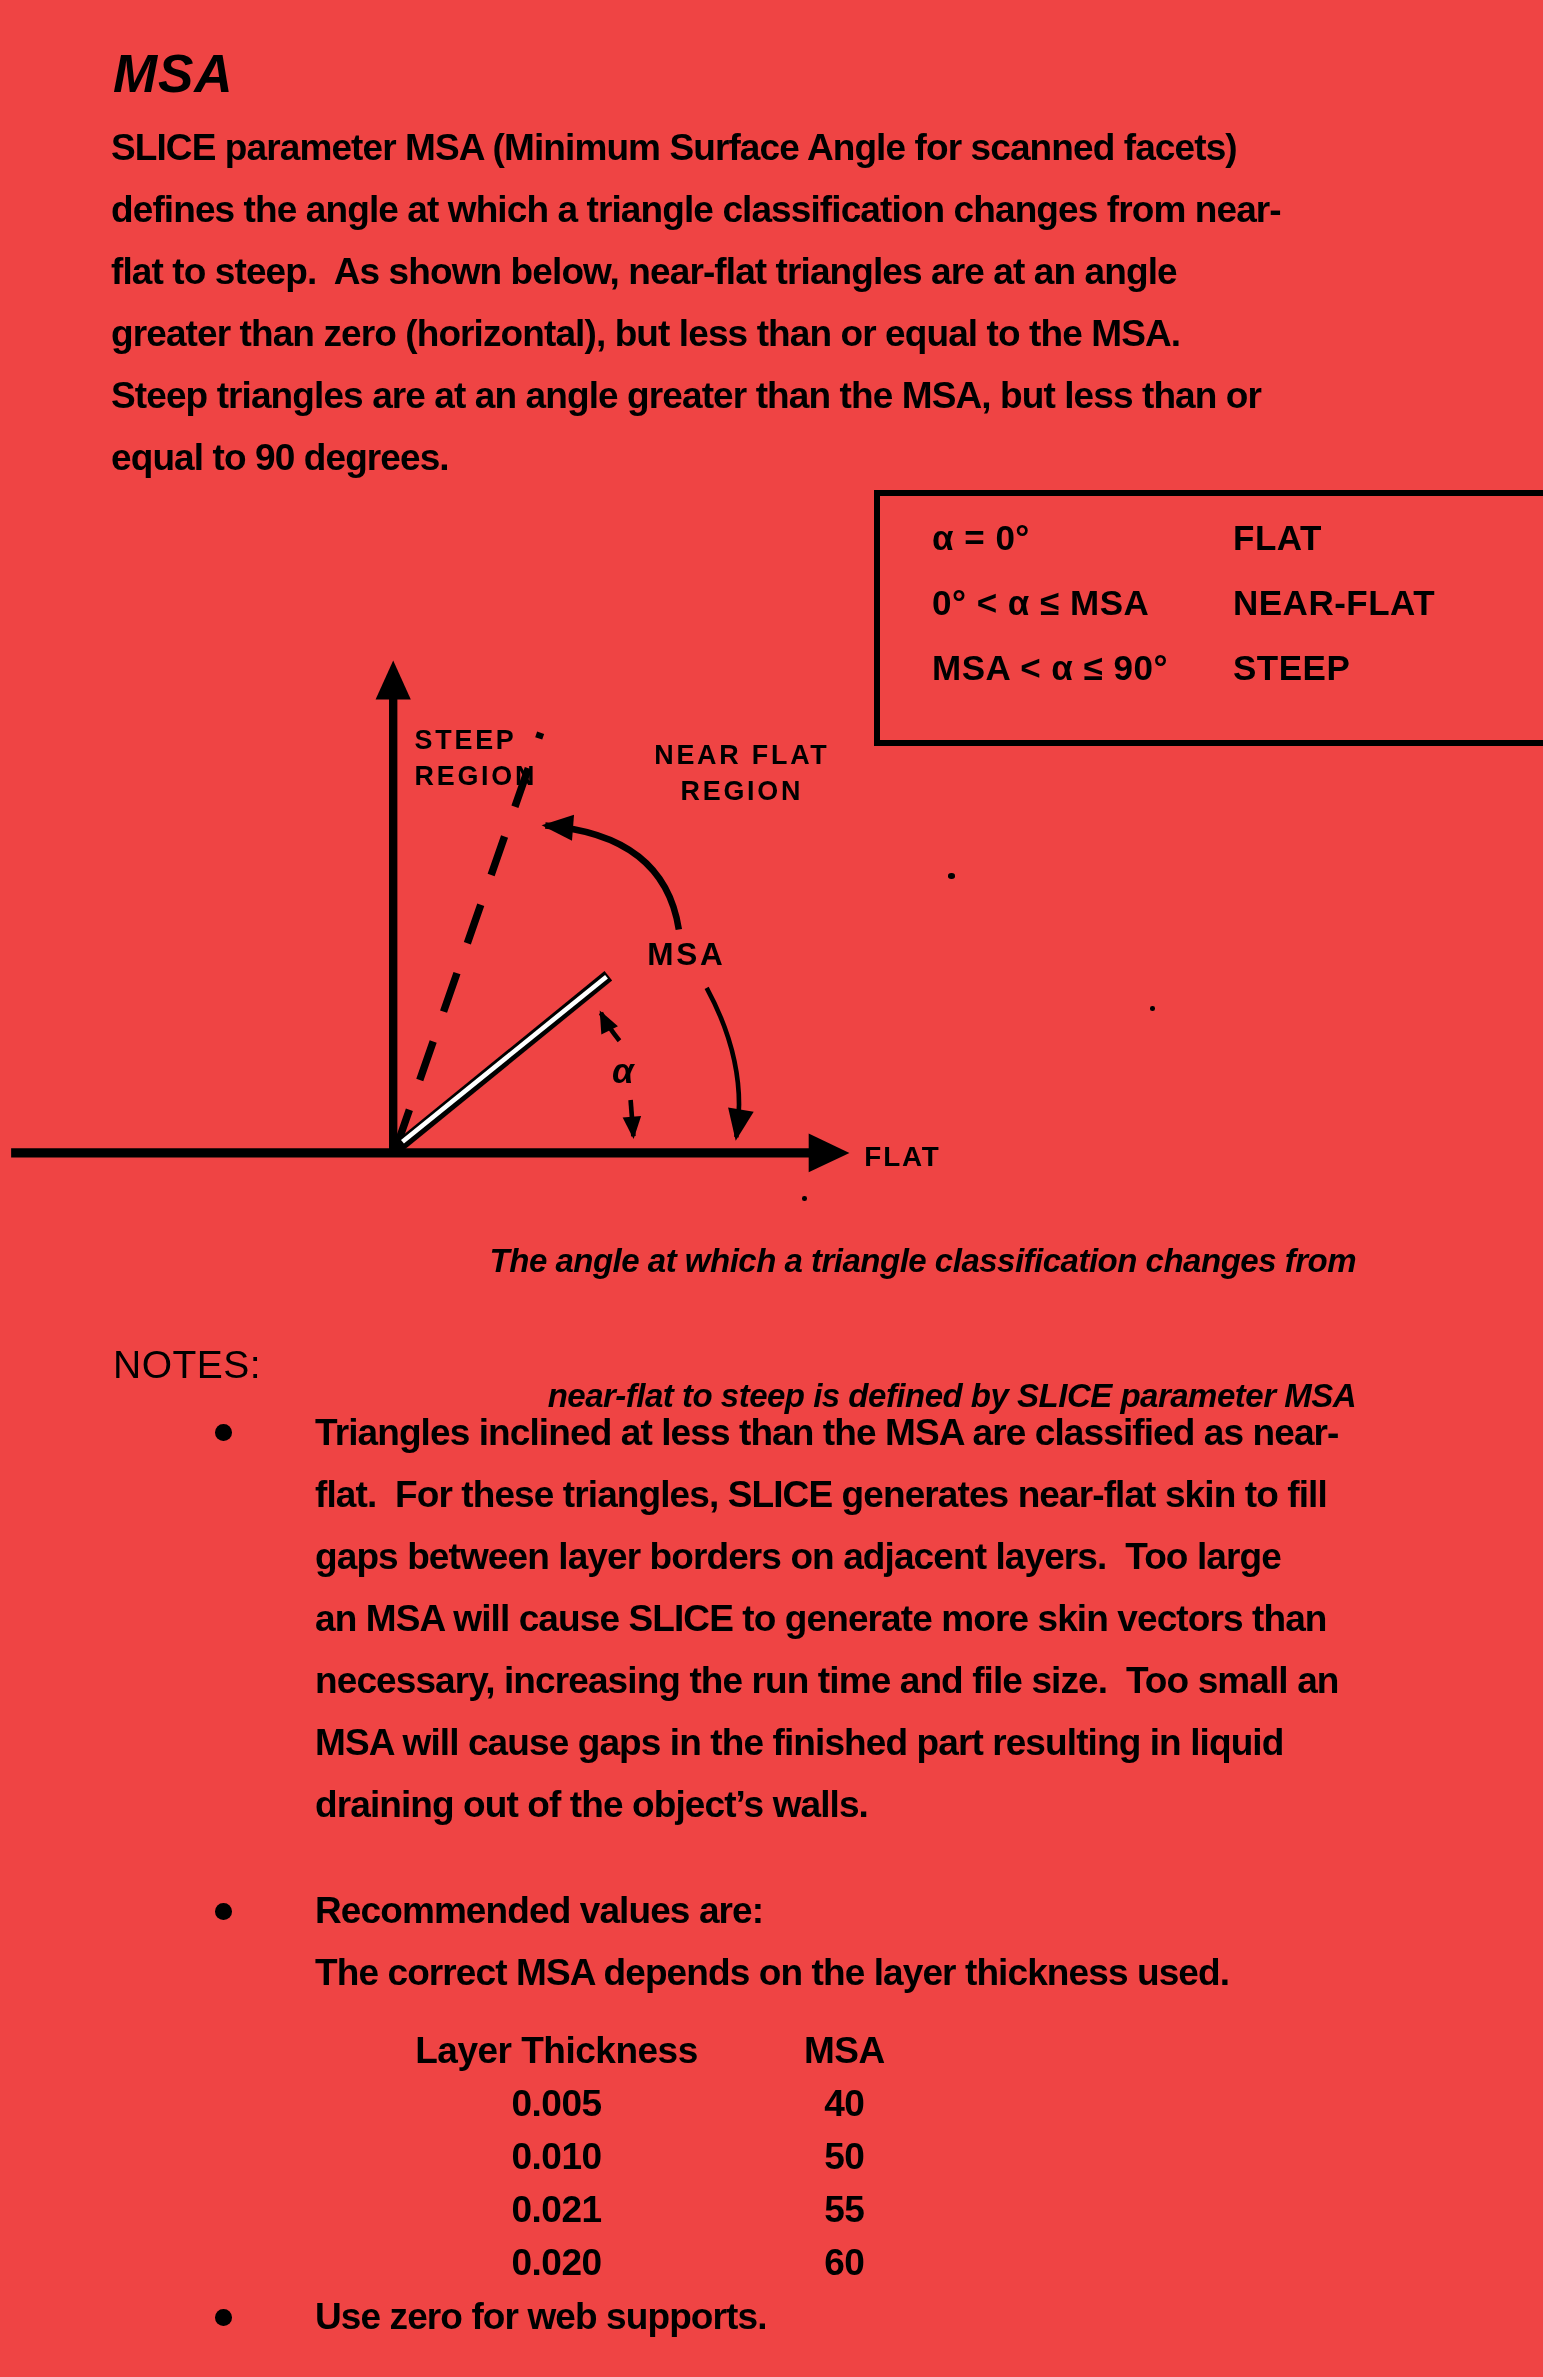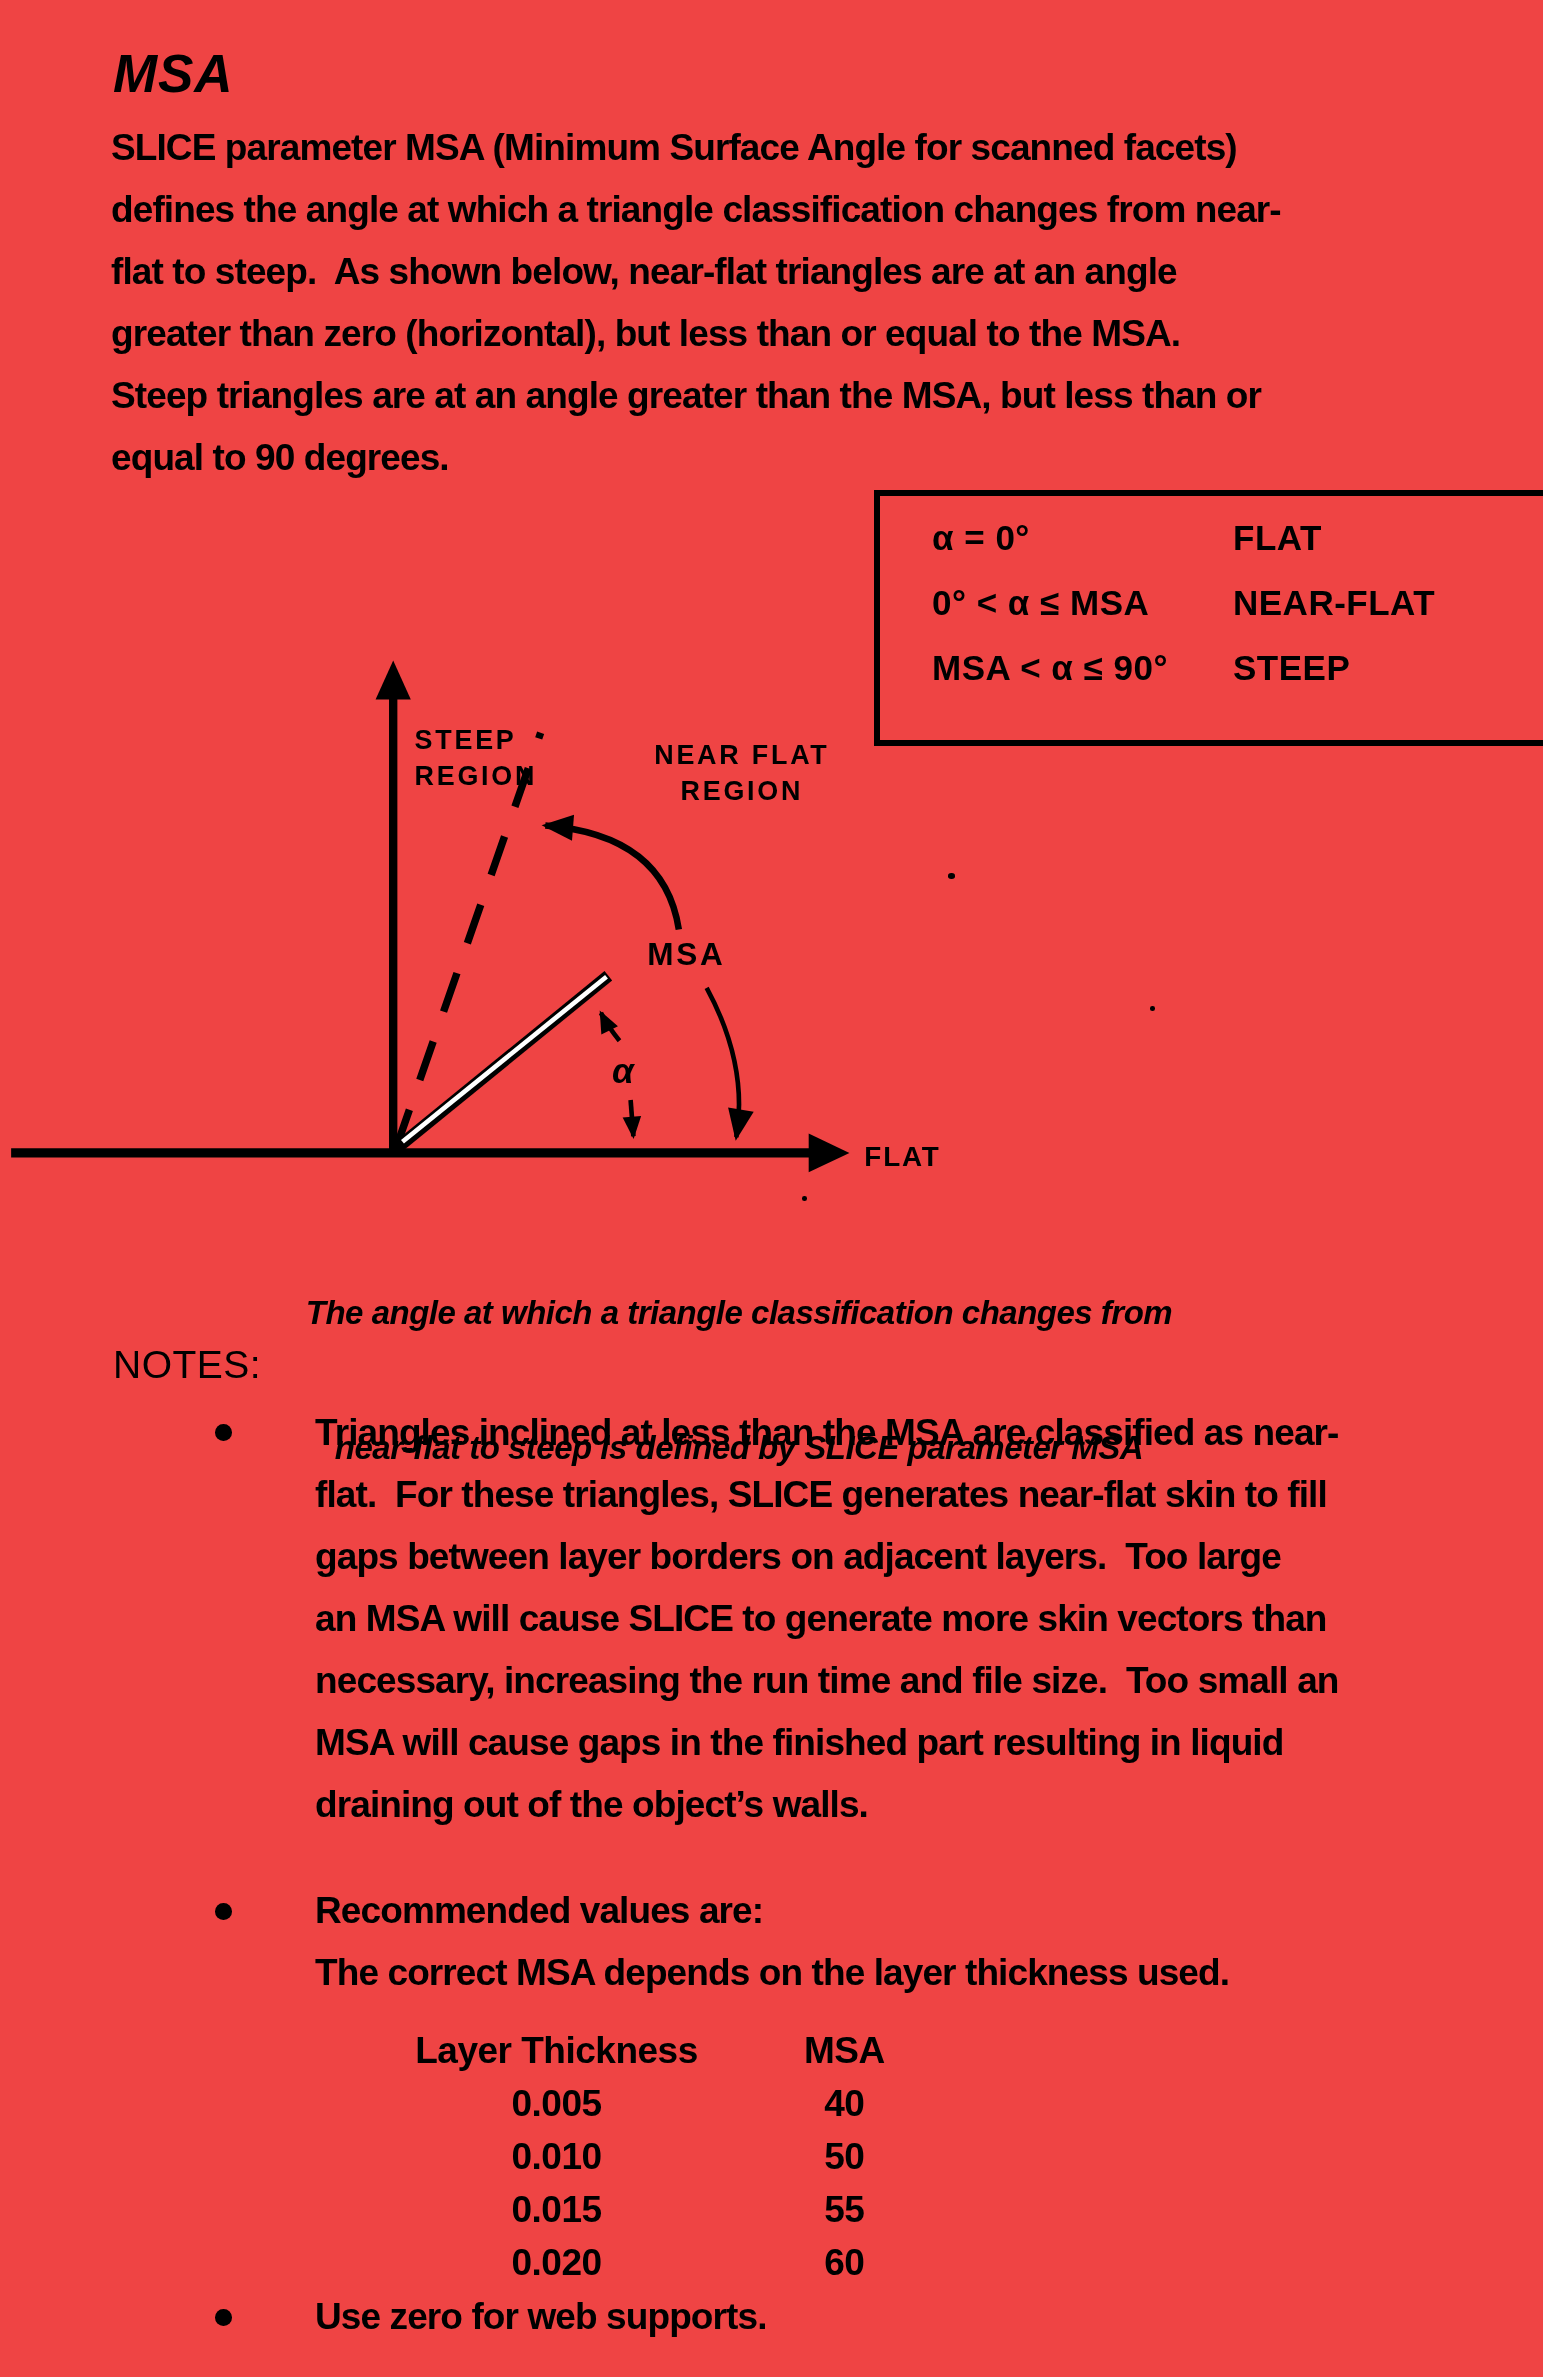--- a/index.html
+++ b/index.html
@@ -59,23 +59,23 @@
     top: 640px;
   }
   .diagram text {
     font-family: "Liberation Sans", sans-serif;
     font-weight: 700;
     fill: #000;
   }
   .caption {
     position: absolute;
     left: 122px;
-    top: 1200px;
+    top: 1148px;
     width: 1234px;
-    text-align: center;
+    text-align: right;
     font-size: 33px;
     font-style: italic;
     font-weight: 700;
     letter-spacing: -0.5px;
     line-height: 45px;
     white-space: pre-wrap;
   }
   .notes-heading {
     position: absolute;
     left: 113px;
@@ -197,21 +197,21 @@
     </div>
     <div class="t-row">
       <span class="t-c1">0.005</span>
       <span class="t-c2">40</span>
     </div>
     <div class="t-row">
       <span class="t-c1">0.010</span>
       <span class="t-c2">50</span>
     </div>
     <div class="t-row">
-      <span class="t-c1">0.015</span>
+      <span class="t-c1">0.021</span>
       <span class="t-c2">55</span>
     </div>
     <div class="t-row">
       <span class="t-c1">0.020</span>
       <span class="t-c2">60</span>
     </div>
   </div>
 
   <span class="bullet-dot dot-3"></span>
   <div class="bullet-text bullet-3 body-text"><div>Use zero for web supports.</div></div>

